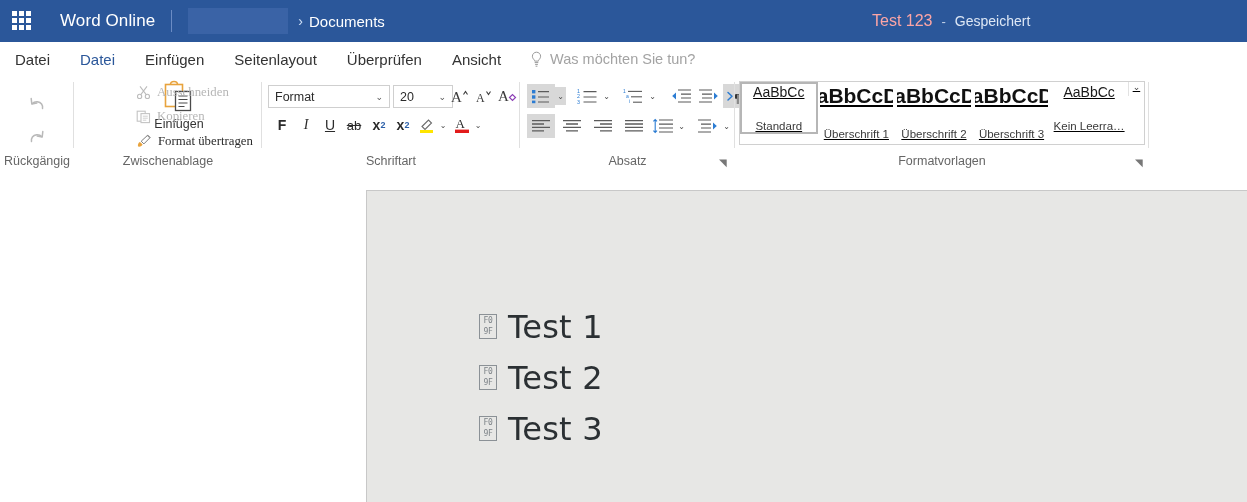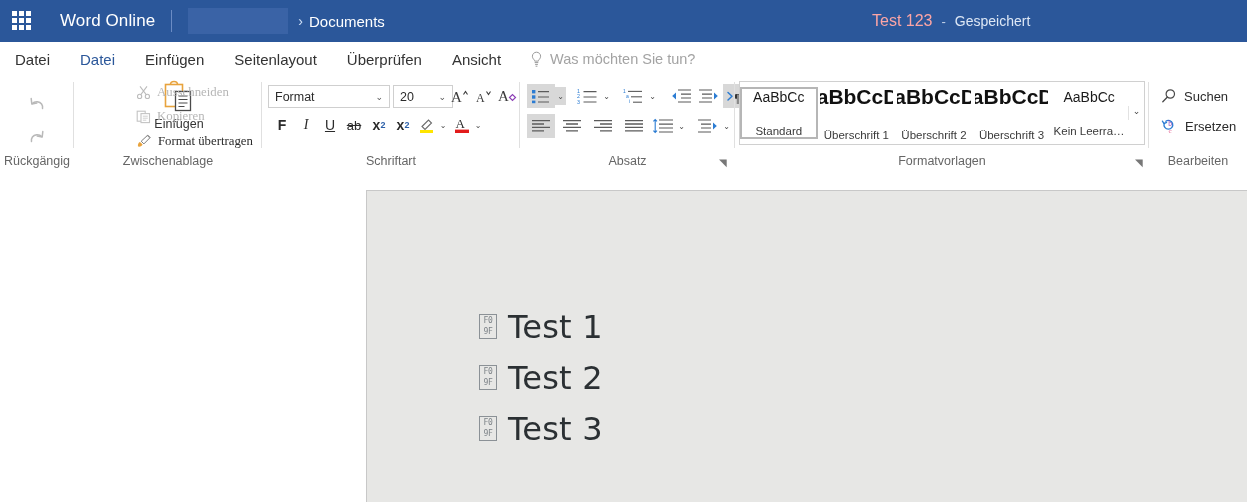--- a/index.html
+++ b/index.html
@@ -106,21 +106,21 @@
   }
 
   
   .pbtn { position: absolute; display: flex; align-items: center; justify-content: center; cursor: pointer; }
   .pbtn.sel { background: #d8d8d8; }
   .carmini { font-size: 8px; color: #4a4a4a; }
 
   
   .stylebox {
     position: absolute; top: 5px; border: 1px solid #d0d0d0; background: #fff;
-    height: 62px; display: flex; align-items: center;
+    height: 62px; display: flex; align-items: flex-start; text-decoration: underline;
   }
   .style-cell {
     width: 78px; display: flex; flex-direction: column; align-items: center;
     justify-content: center; cursor: pointer; border: 2px solid transparent;
     overflow: hidden;
   }
   .style-cell.sel { border-color: #b6b6b6; }
   .style-preview { font-size: 14px; color: #1a1a1a; line-height: 1.15; white-space: nowrap; }
   .style-preview.h { font-size: 21px; font-weight: bold; color: #111; }
   .style-name { font-size: 11.5px; color: #3a3a3a; margin-top: 20px; white-space: nowrap; }
@@ -494,39 +494,20 @@
         </div>
         <div class="style-scroll">
           <span style="font-size:9px; color:#444;">⌄</span>
         </div>
       </div>
       <div class="grp-label">Formatvorlagen</div>
       <div class="dialog-launcher" style="left:400px; bottom:4px;">◥</div>
       <div class="grp-sep" style="left:413px;"></div>
     </div>
 
-    <div class="grp" style="left:1149px; width:98px;">
-      <div class="edit-item" style="left:12px; top:12px;">
-        <svg width="16" height="16" viewBox="0 0 16 16">
-          <circle cx="9.3" cy="6" r="4.2" fill="none" stroke="#4a4a4a" stroke-width="1.2"></circle>
-          <path d="M6.2 9.2L1.8 13.8" stroke="#4a4a4a" stroke-width="1.3" stroke-linecap="round"></path>
-        </svg>
-        <span>Suchen</span>
-      </div>
-      <div class="edit-item" style="left:12px; top:42px;">
-        <svg width="17" height="17" viewBox="0 0 17 17">
-          <path d="M3.2 5.4a4.4 4.4 0 1 0 1.6-2.2" fill="none" stroke="#2b7cd3" stroke-width="1.3" stroke-linecap="round"></path>
-          <path d="M1.4 3.1l1.6 2.6 2.6-1.3" fill="none" stroke="#2b7cd3" stroke-width="1.3" stroke-linecap="round" stroke-linejoin="round"></path>
-          <text x="7.2" y="7.6" font-size="7.4" fill="#8c3fb5" font-family="Liberation Serif, serif">b</text>
-          <text x="7.4" y="15.2" font-size="7" fill="#e2548a" font-family="Liberation Serif, serif">c</text>
-        </svg>
-        <span>Ersetzen</span>
-      </div>
-      <div class="grp-label">Bearbeiten</div>
-    </div>
   </div>
 
   <div class="docarea">
     <div class="page">
       <div class="doc-list">
 
         <div class="doc-line">
           <span class="tofu">
             <span>F0</span>
             <span>9F</span>

